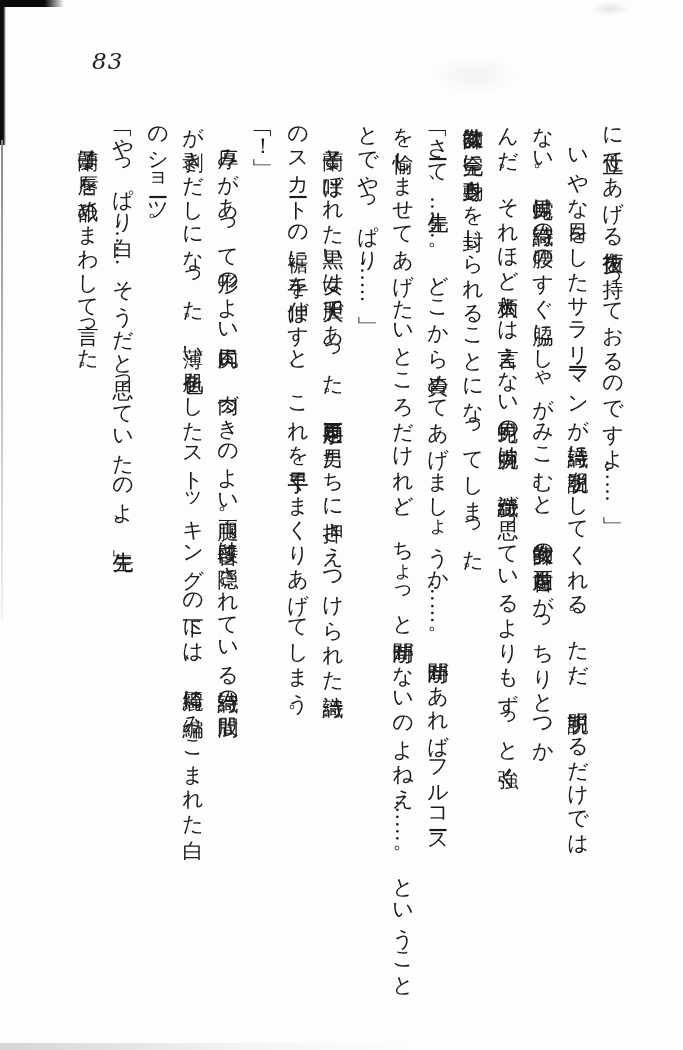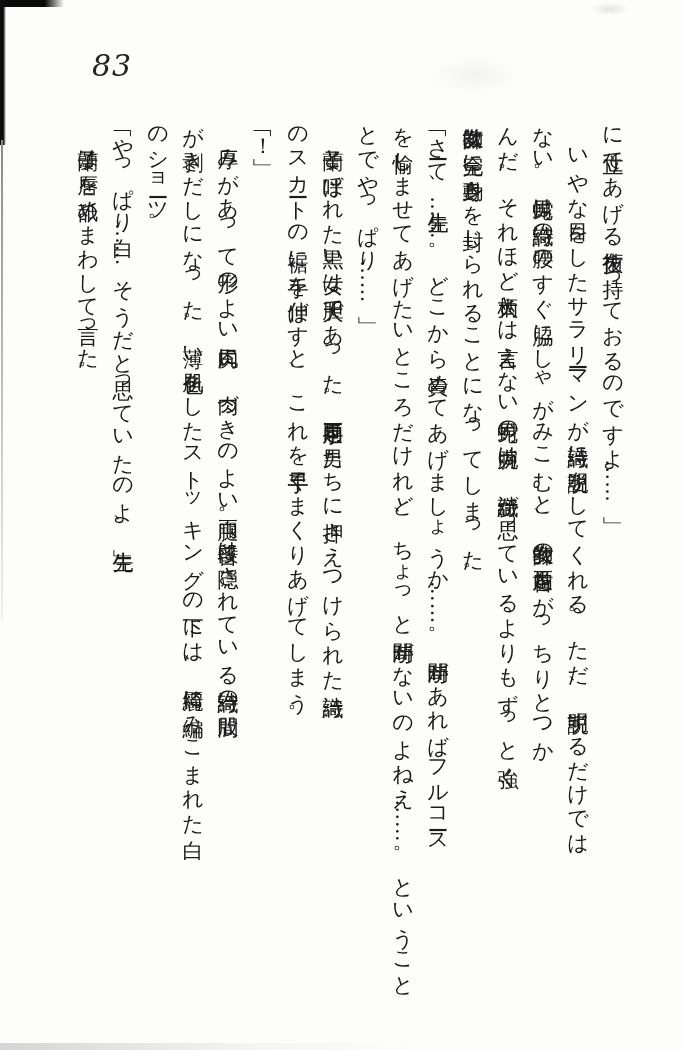--- a/index.html
+++ b/index.html
@@ -45,21 +45,21 @@
   .artifact.smudge-2 {
     left: 430px; top: 55px; width: 90px; height: 40px;
     background: radial-gradient(ellipse at center, rgba(150,150,150,0.10), rgba(255,255,255,0) 70%);
   }
 
   
   .page-number {
     position: absolute;
     left: 92px;
     top: 48px;
-    font-size: 30px;
+    font-size: 23px;
     font-style: italic;
     color: #242424;
     letter-spacing: 1px;
   }
 
   
   .text-block {
     position: absolute;
     top: 112px;
     right: 53px;

